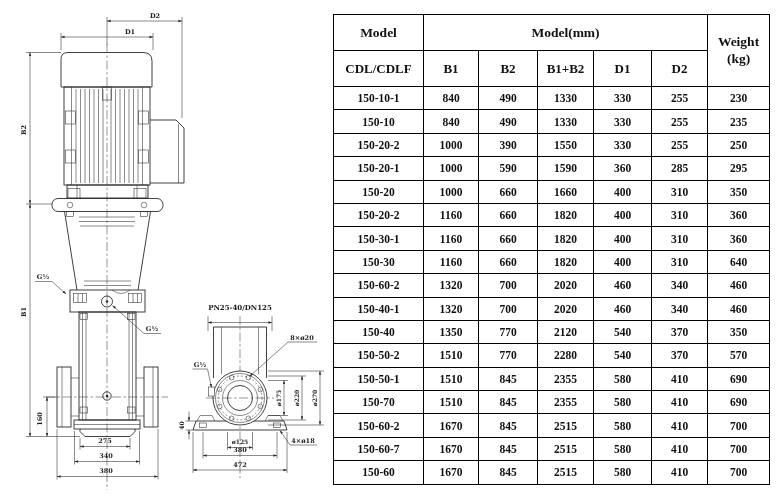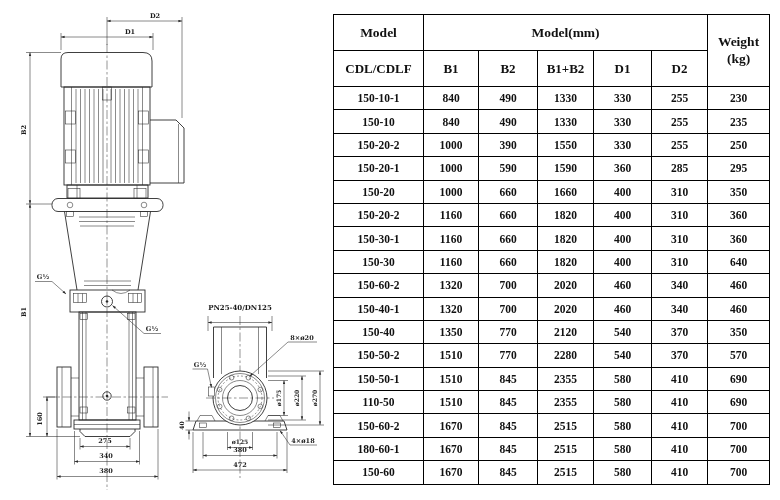--- a/index.html
+++ b/index.html
@@ -357,39 +357,39 @@
         <tr>
           <td>150-50-1</td>
           <td>1510</td>
           <td>845</td>
           <td>2355</td>
           <td>580</td>
           <td>410</td>
           <td>690</td>
         </tr>
         <tr>
-          <td>110-50</td>
+          <td>150-70</td>
           <td>1510</td>
           <td>845</td>
           <td>2355</td>
           <td>580</td>
           <td>410</td>
           <td>690</td>
         </tr>
         <tr>
           <td>150-60-2</td>
           <td>1670</td>
           <td>845</td>
           <td>2515</td>
           <td>580</td>
           <td>410</td>
           <td>700</td>
         </tr>
         <tr>
-          <td>180-60-1</td>
+          <td>150-60-7</td>
           <td>1670</td>
           <td>845</td>
           <td>2515</td>
           <td>580</td>
           <td>410</td>
           <td>700</td>
         </tr>
         <tr>
           <td>150-60</td>
           <td>1670</td>

